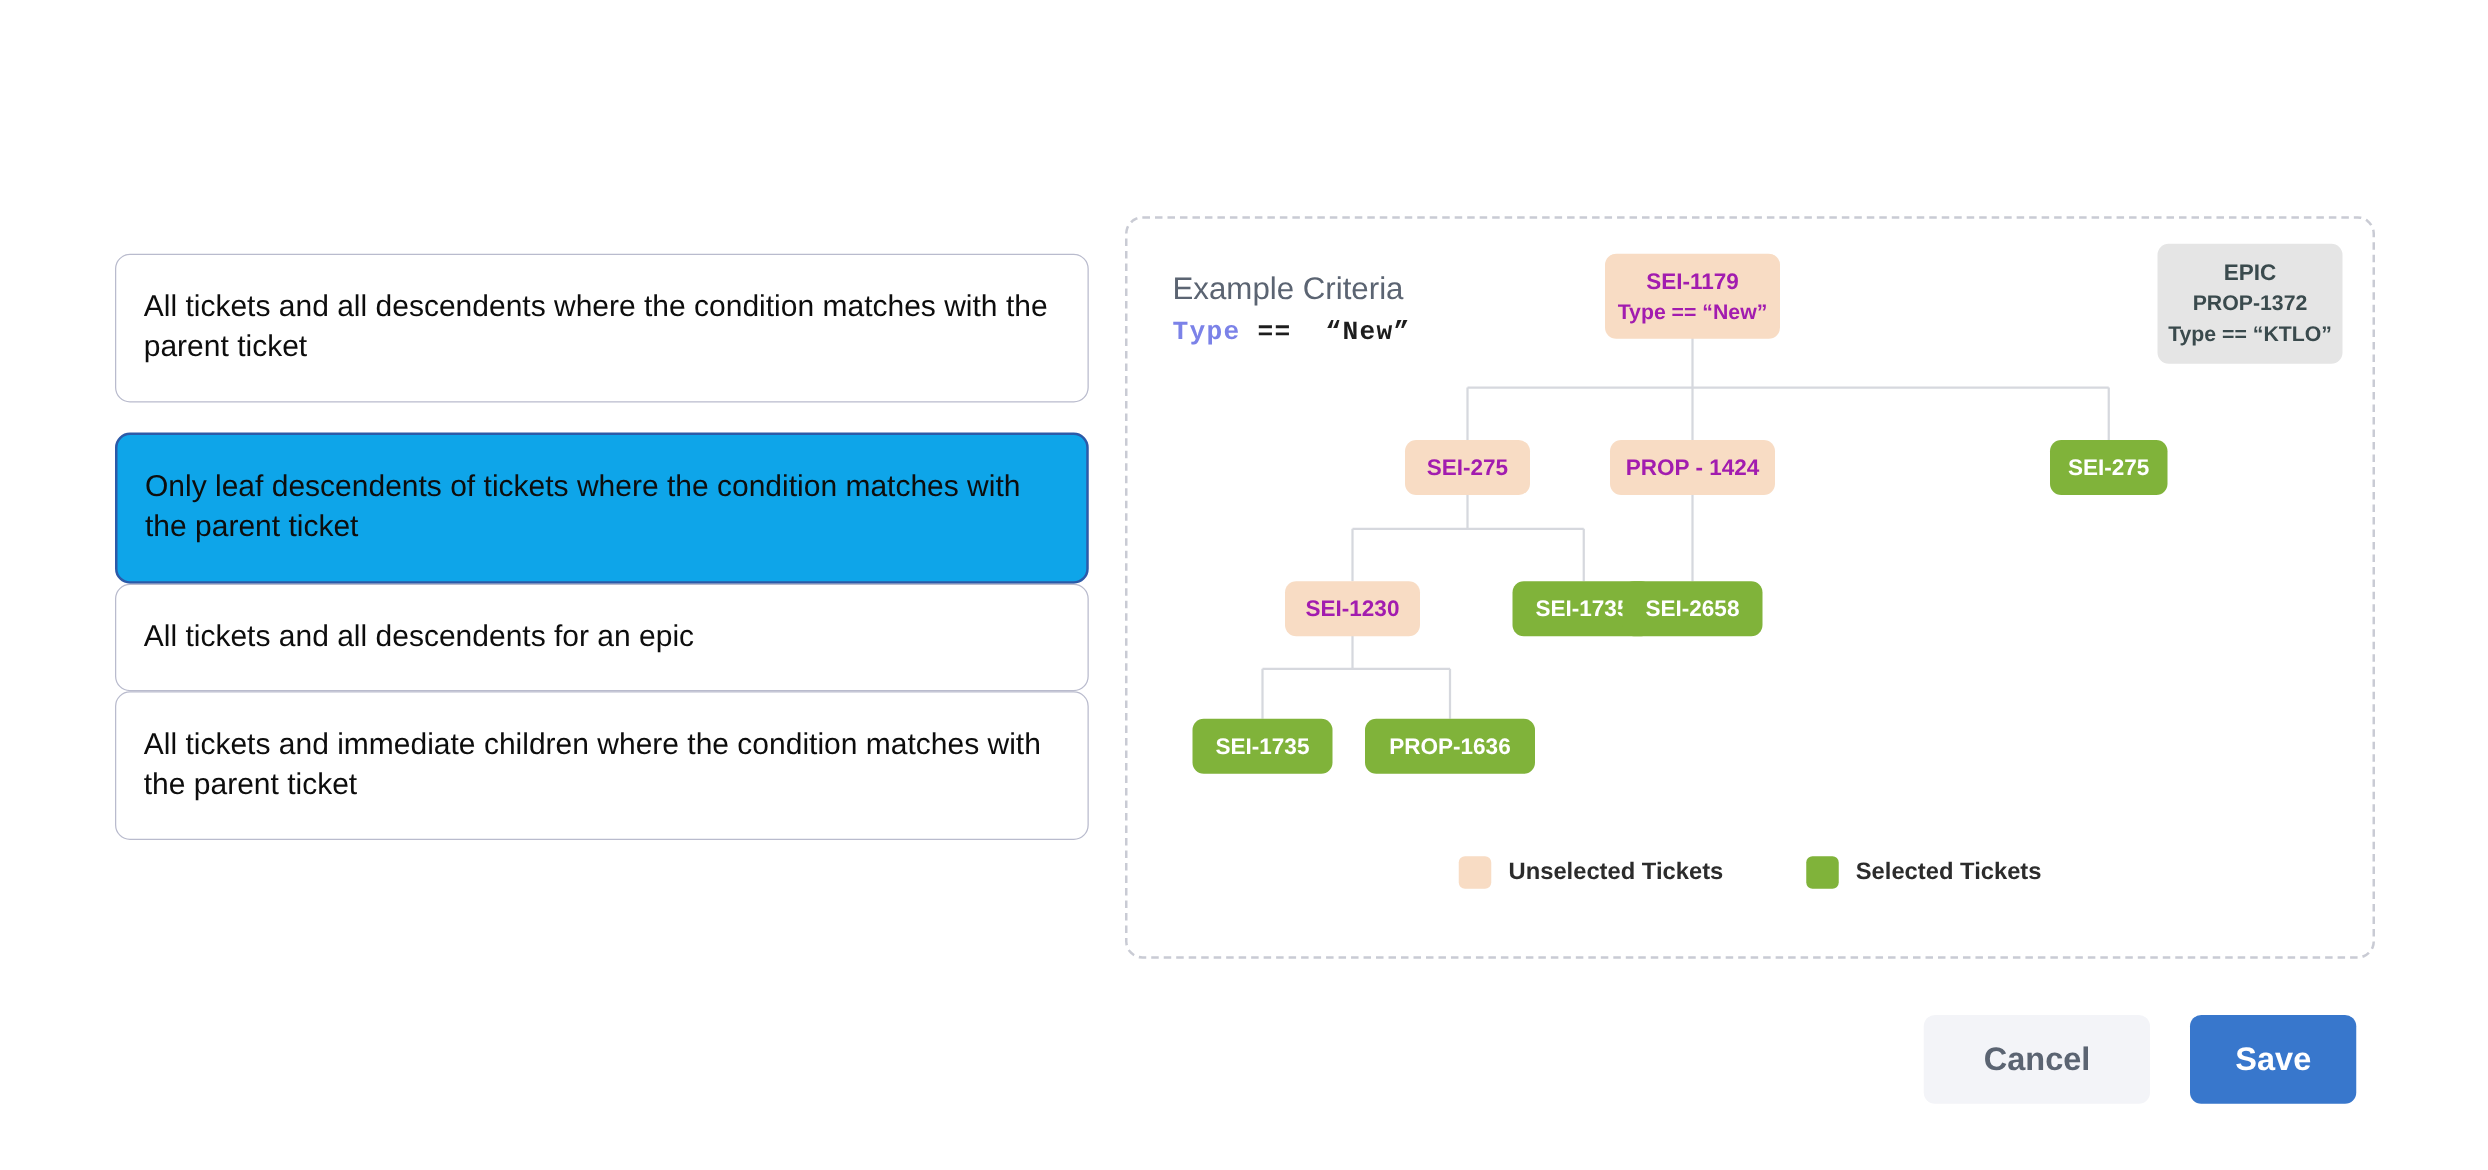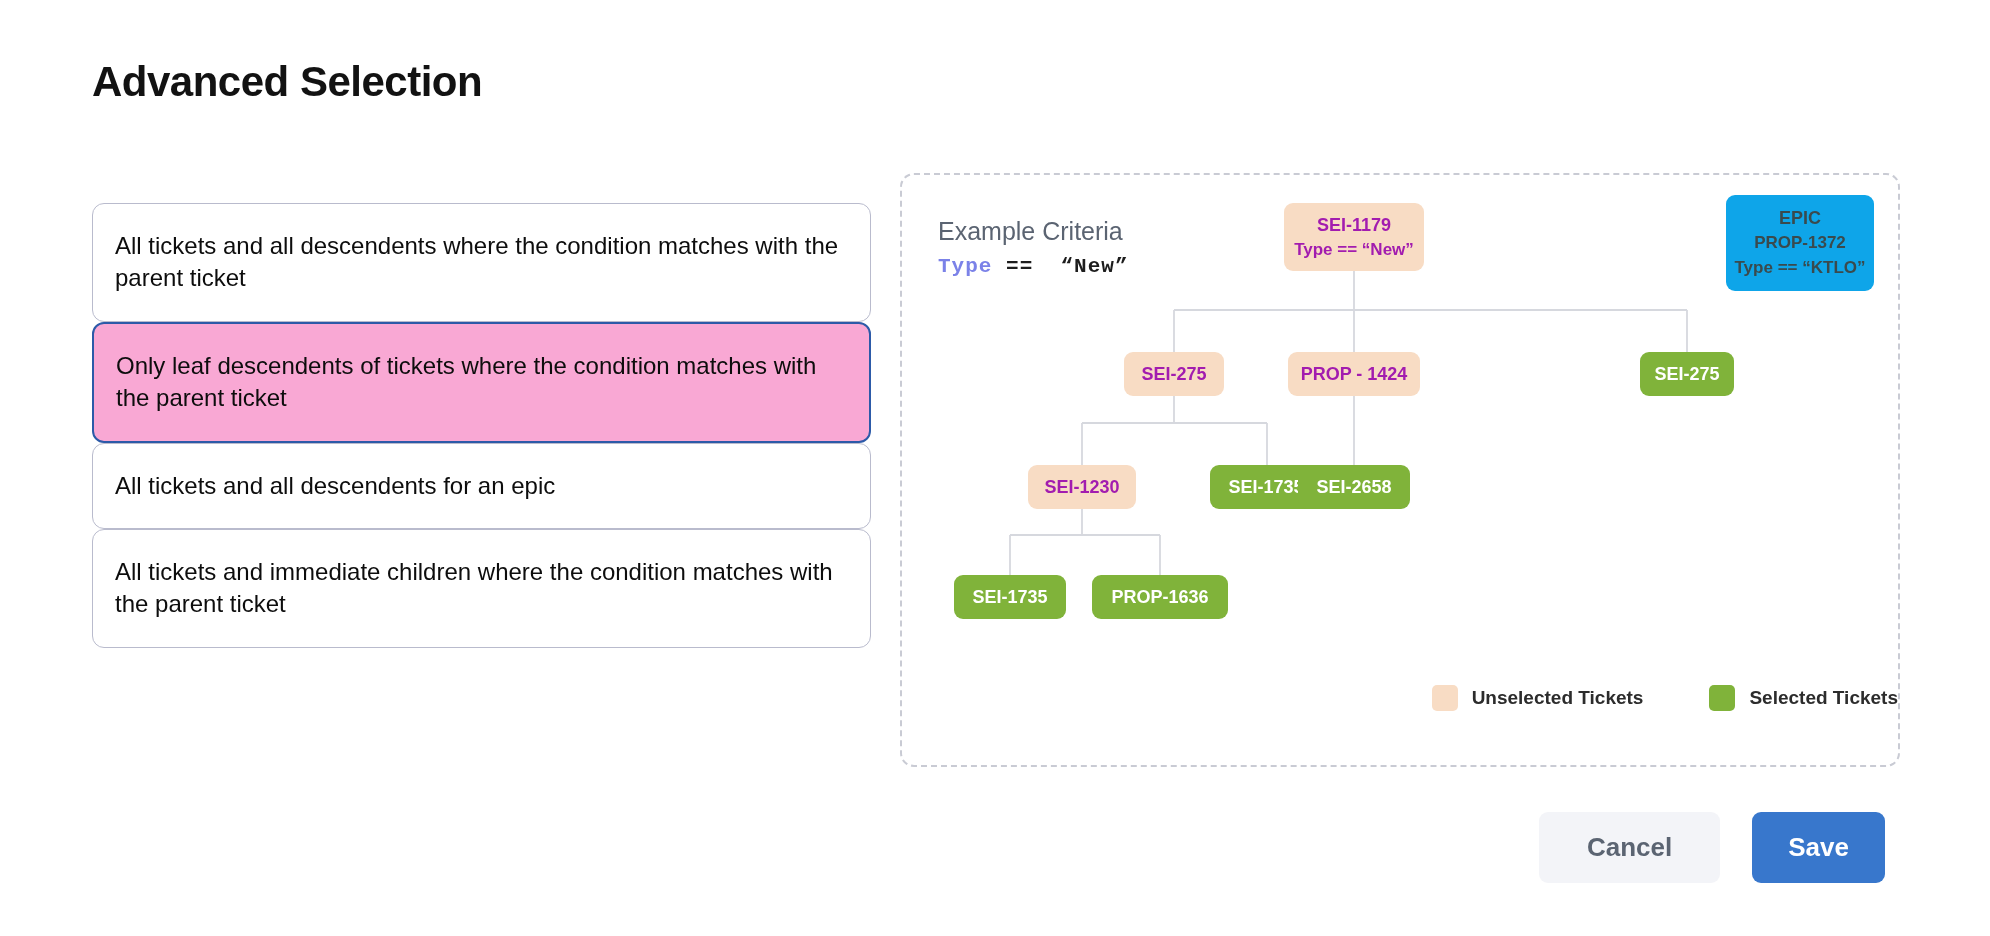--- a/index.html
+++ b/index.html
@@ -51,21 +51,22 @@
     cursor: pointer;
     min-height: 62px;
     display: flex;
     align-items: center;
   }
 
   .option-card.two-line { min-height: 118px; }
 
   .option-card.selected {
     border: 2.5px solid #2c5aa8;
-    background: #f9a8d4;
+    background: #0ea5e9;
+    margin-top: 24px;
   }
 
   
   .diagram-panel {
     position: absolute;
     left: 900px;
     top: 173px;
     width: 1000px;
     height: 594px;
     border: 2px dashed #c9cbd4;
@@ -113,35 +114,35 @@
     font-weight: 700;
     text-align: center;
     line-height: 1.45;
     pointer-events: auto;
     cursor: pointer;
     z-index: 2;
   }
 
   .node.unselected { background: #f8dcc4; color: #a21caf; }
   .node.selected-node { background: #80b33a; color: #ffffff; }
-  .node.epic { background: #0ea5e9; color: #3a4a4d; }
+  .node.epic { background: #e5e5e5; color: #3a4a4d; }
 
   .node .sub {
     font-size: 17px;
     font-weight: 700;
   }
 
   
   .legend {
     position: absolute;
     left: 0;
     right: 0;
     top: 510px;
     display: flex;
-    justify-content: flex-end;
+    justify-content: center;
     align-items: center;
     gap: 66px;
   }
   .legend-item {
     display: flex;
     align-items: center;
     gap: 14px;
     font-size: 19px;
     font-weight: 700;
     color: #2c2c2c;
@@ -176,21 +177,20 @@
     background: #3877cc;
     color: #ffffff;
     padding: 20px 36px;
   }
 </style>
 </head>
 <body>
 
 <div class="page">
 
-  <h1 class="page-title">Advanced Selection</h1>
 
   <div class="options">
     <div class="option-card two-line">
       <span>All tickets and all descendents where the condition matches with the parent ticket</span>
     </div>
     <div class="option-card two-line selected">
       <span>Only leaf descendents of tickets where the condition matches with the parent ticket</span>
     </div>
     <div class="option-card">
       <span>All tickets and all descendents for an epic</span>

